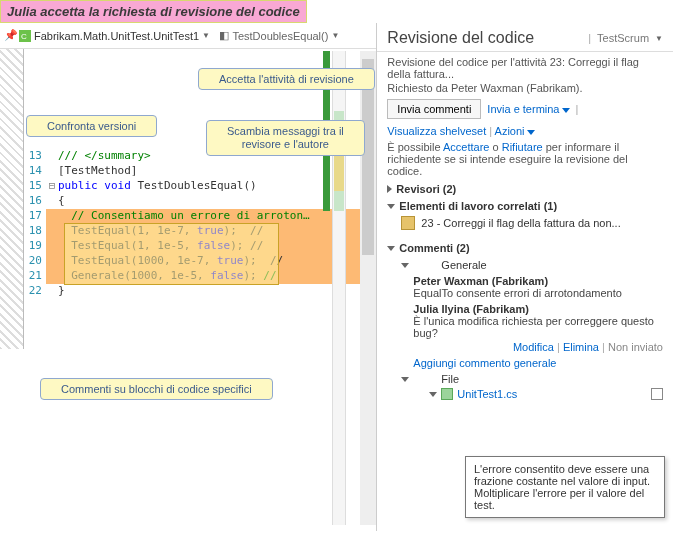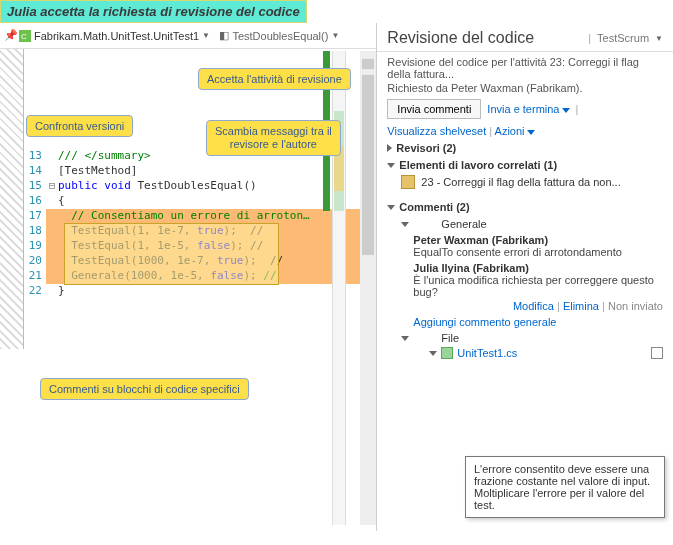--- a/index.html
+++ b/index.html
@@ -1,17 +1,17 @@
 <!DOCTYPE html>
 <html><head>
 <meta charset="utf-8">
 <style>
   * { box-sizing: border-box; margin: 0; padding: 0; }
   body { font-family: "Segoe UI", Arial, sans-serif; font-size: 11px; width: 673px; height: 545px; background: #fff; position: relative; color: #333; }
-  .banner { background: #5eead4; font-style: italic; font-weight: bold; color: #3a3a3a; padding: 3px 6px; font-size: 13px; display: inline-block; border: 1px solid #d8d870; }
+  .banner { background: #f9a8d4; font-style: italic; font-weight: bold; color: #3a3a3a; padding: 3px 6px; font-size: 13px; display: inline-block; border: 1px solid #d8d870; }
   .main { display: flex; height: 508px; }
   .left { width: 388px; border-right: 1px solid #ccc; position: relative; }
   .right { width: 304px; background: #fff; position: relative; }
   .tabs { display: flex; align-items: center; height: 26px; padding: 0 4px; border-bottom: 1px solid #ddd; gap: 3px; }
   .tab-pin { width: 12px; color: #888; cursor: pointer; }
   .tab1 { display: flex; align-items: center; gap: 3px; font-size: 11px; }
   .tab-icon { width: 12px; height: 12px; display: inline-block; }
   .tab-drop { color: #666; font-size: 8px; }
   .func-sel { color: #666; font-size: 11px; display: flex; align-items: center; gap: 3px; margin-left: 6px; }
   .editor-area { display: flex; height: 300px; position: relative; }
@@ -25,21 +25,21 @@
   .bg-hl { background: #fdba74; }
   .yellow-box { position: absolute; border: 1px solid #c9a227; background: rgba(255,240,160,0.55); }
   .c-comment { color: #008000; }
   .c-kw { color: #0000ff; }
   .minimap-strip { position: absolute; right: 30px; top: 28px; width: 14px; bottom: 6px; background: #f5f5f5; border-left: 1px solid #ddd; border-right: 1px solid #ddd; }
   .mm-seg { position: absolute; left: 1px; right: 1px; }
   .scrollbar { position: absolute; right: 0; top: 28px; width: 16px; bottom: 6px; background: #eee; }
   .sb-thumb { position: absolute; left: 2px; right: 2px; background: #ccc; }
   .green-col { position: absolute; right: 46px; top: 28px; width: 7px; height: 160px; background: #3a9a3a; }
   
-  .callout { position: absolute; background: #fde047; border: 1px solid #8fa8cf; border-radius: 4px; padding: 4px 8px; color: #3a5a8c; font-size: 11px; text-align: center; z-index: 10; }
+  .callout { position: absolute; background: #fef9c3; border: 1px solid #8fa8cf; border-radius: 4px; padding: 4px 20px; color: #3a5a8c; font-size: 11px; text-align: center; z-index: 10; }
   
   .r-head { padding: 6px 10px 4px; border-bottom: 1px solid #ddd; display: flex; justify-content: space-between; align-items: center; }
   .r-title { font-size: 16px; color: #444; }
   .r-sub { font-size: 11px; color: #777; }
   .r-body { padding: 4px 10px 6px; font-size: 11px; }
   .r-desc { color: #555; margin-bottom: 2px; }
   .link { color: #0066cc; cursor: pointer; }
   .btnrow { display: flex; align-items: center; gap: 6px; margin: 5px 0 6px; }
   .btn { border: 1px solid #bbb; background: #f7f7f7; padding: 3px 9px; font-size: 11px; cursor: pointer; }
   .sep { color: #aaa; }
@@ -173,20 +173,23 @@
       <div class="btnrow">
         <button class="btn">Invia commenti</button>
         <span class="link"><span>Invia e termina</span><span class="drop-arrow"></span></span>
         <span class="sep">|</span>
       </div>
       <div style="margin-bottom:4px;">
         <span class="link">Visualizza shelveset</span>
         <span class="sep"> | </span>
         <span class="link"><span>Azioni</span><span class="drop-arrow"></span></span>
       </div>
+      <div style="color:#555; margin-bottom:6px;">
+        <span>È possibile </span><span class="link">Accettare</span><span> o </span><span class="link">Rifiutare</span><span> per informare il richiedente se si intende eseguire la revisione del codice.</span>
+      </div>
 
       <div class="section-h">
           <span class="tri"></span>
           <span class="bold">Revisori (2)</span>
         </div>
 
       <div class="section-h">
           <span class="tri open"></span>
           <span class="bold">Elementi di lavoro correlati (1)</span>
         </div>

